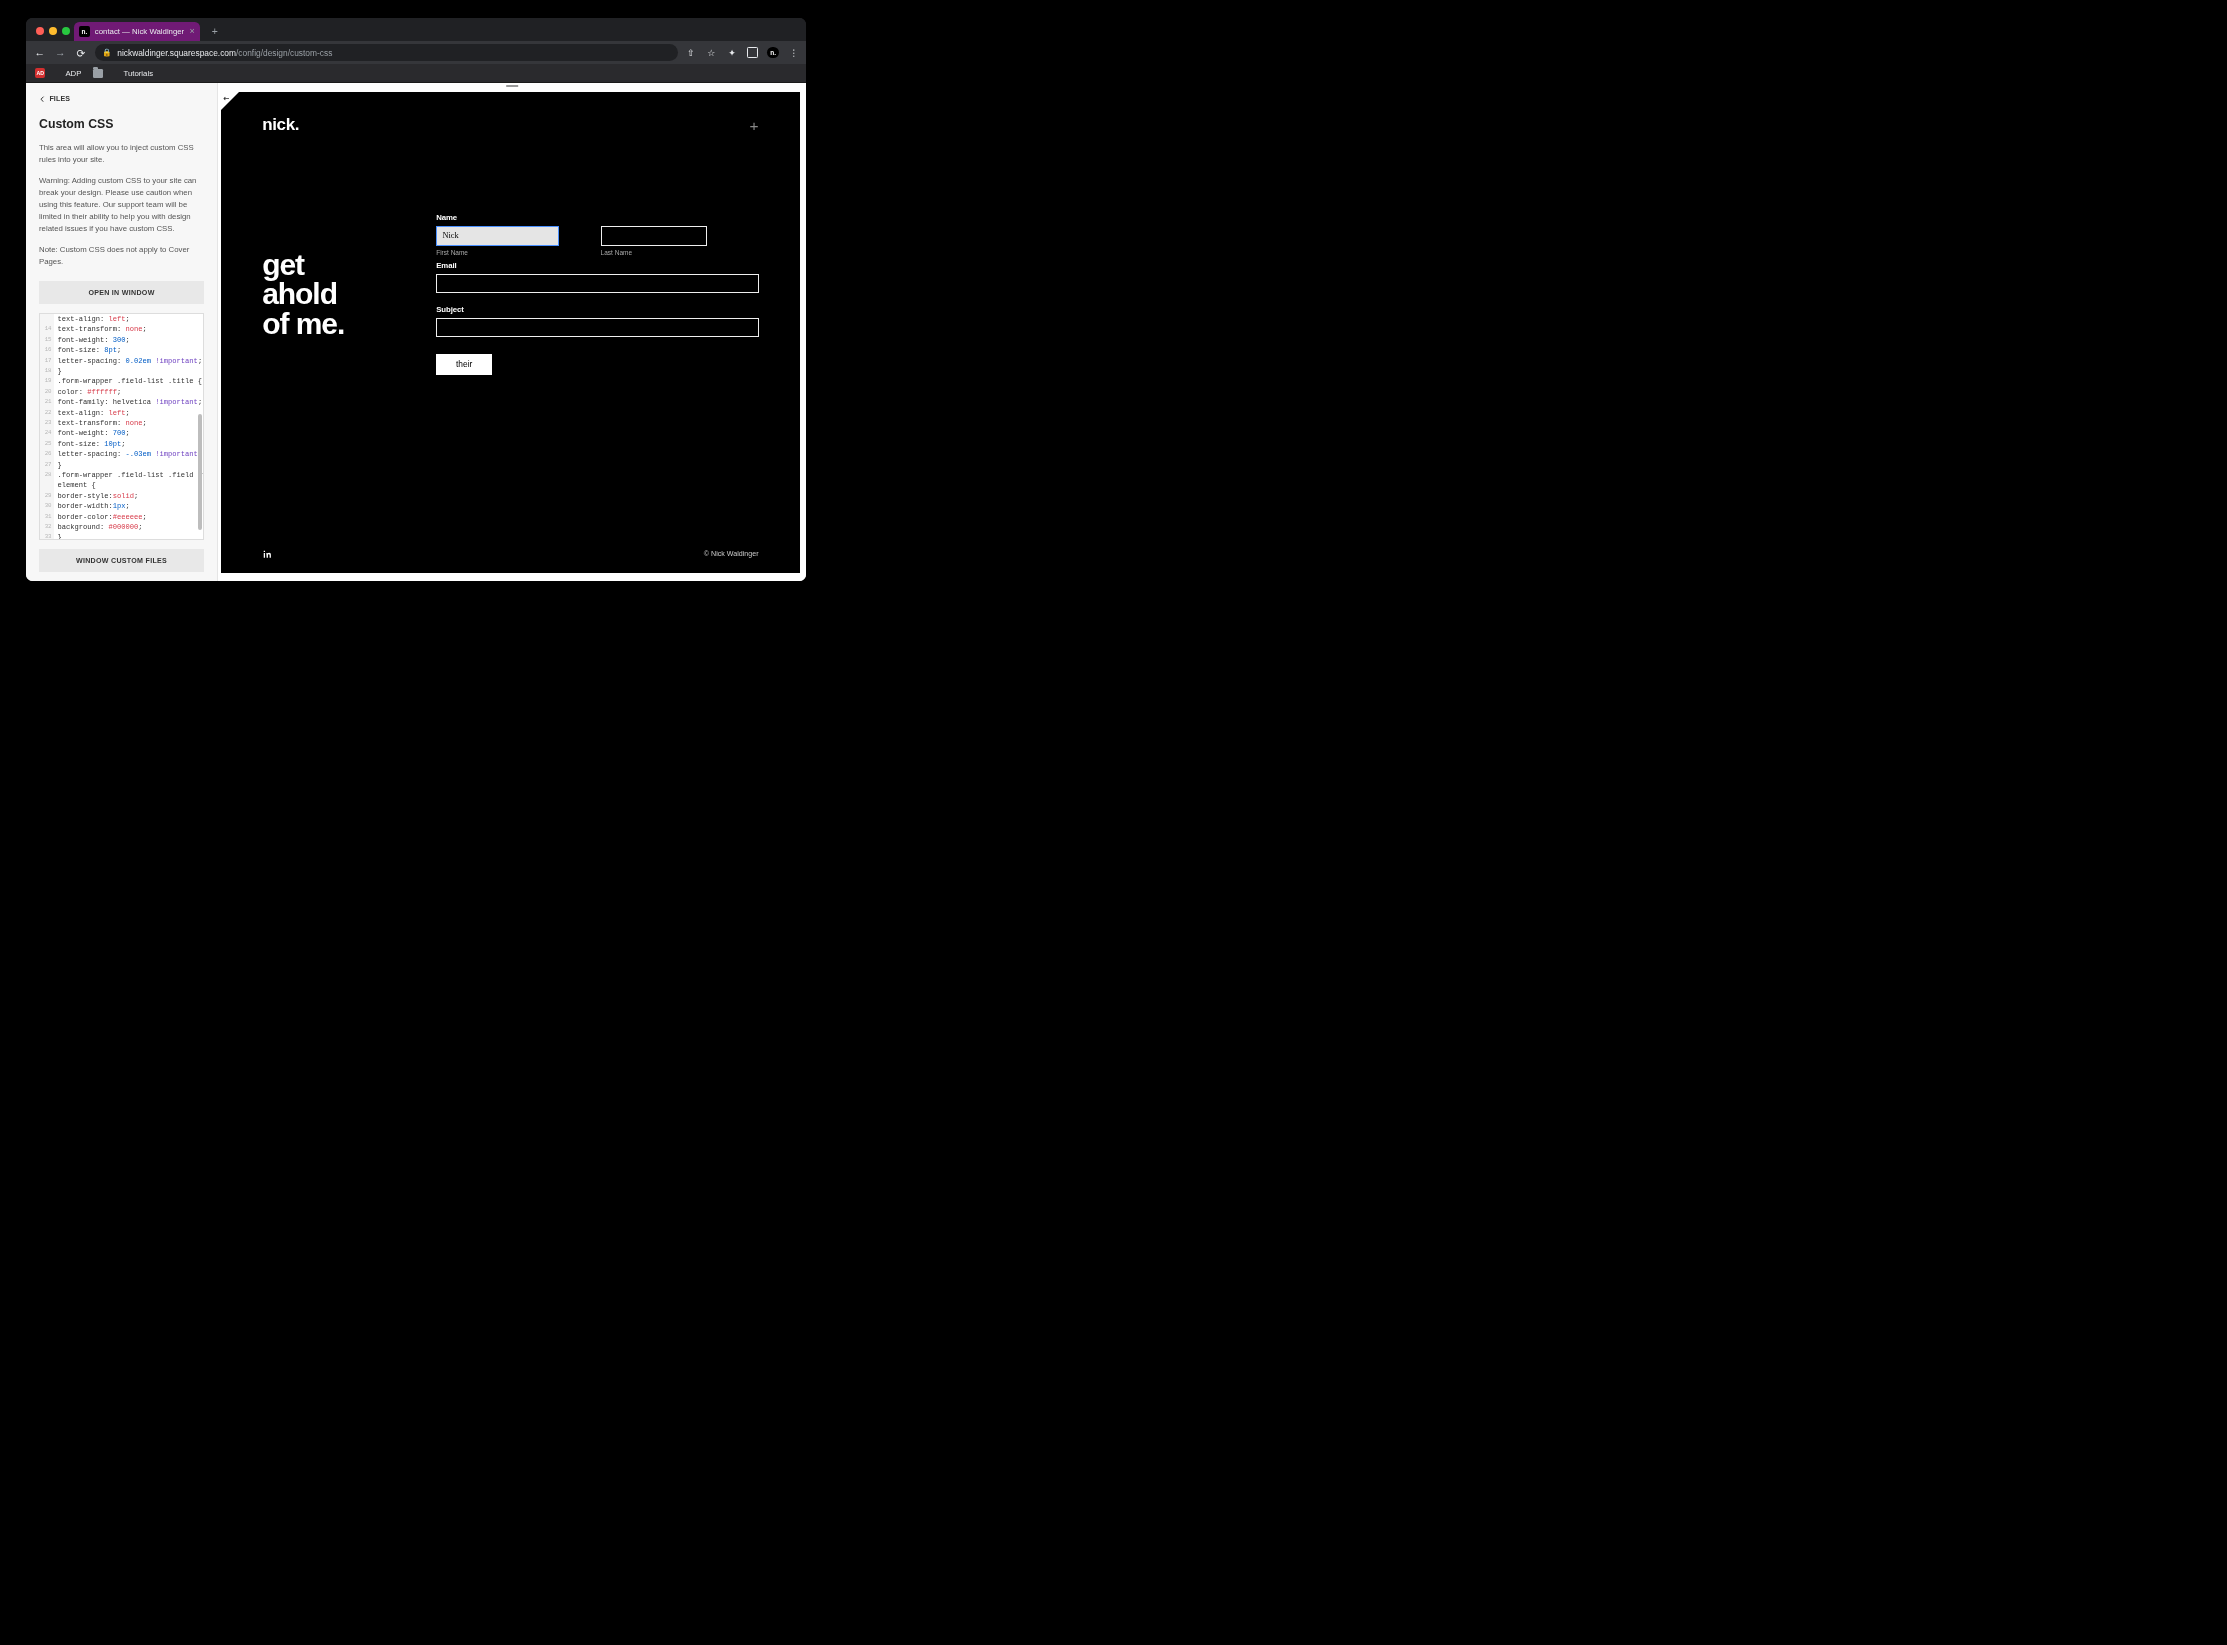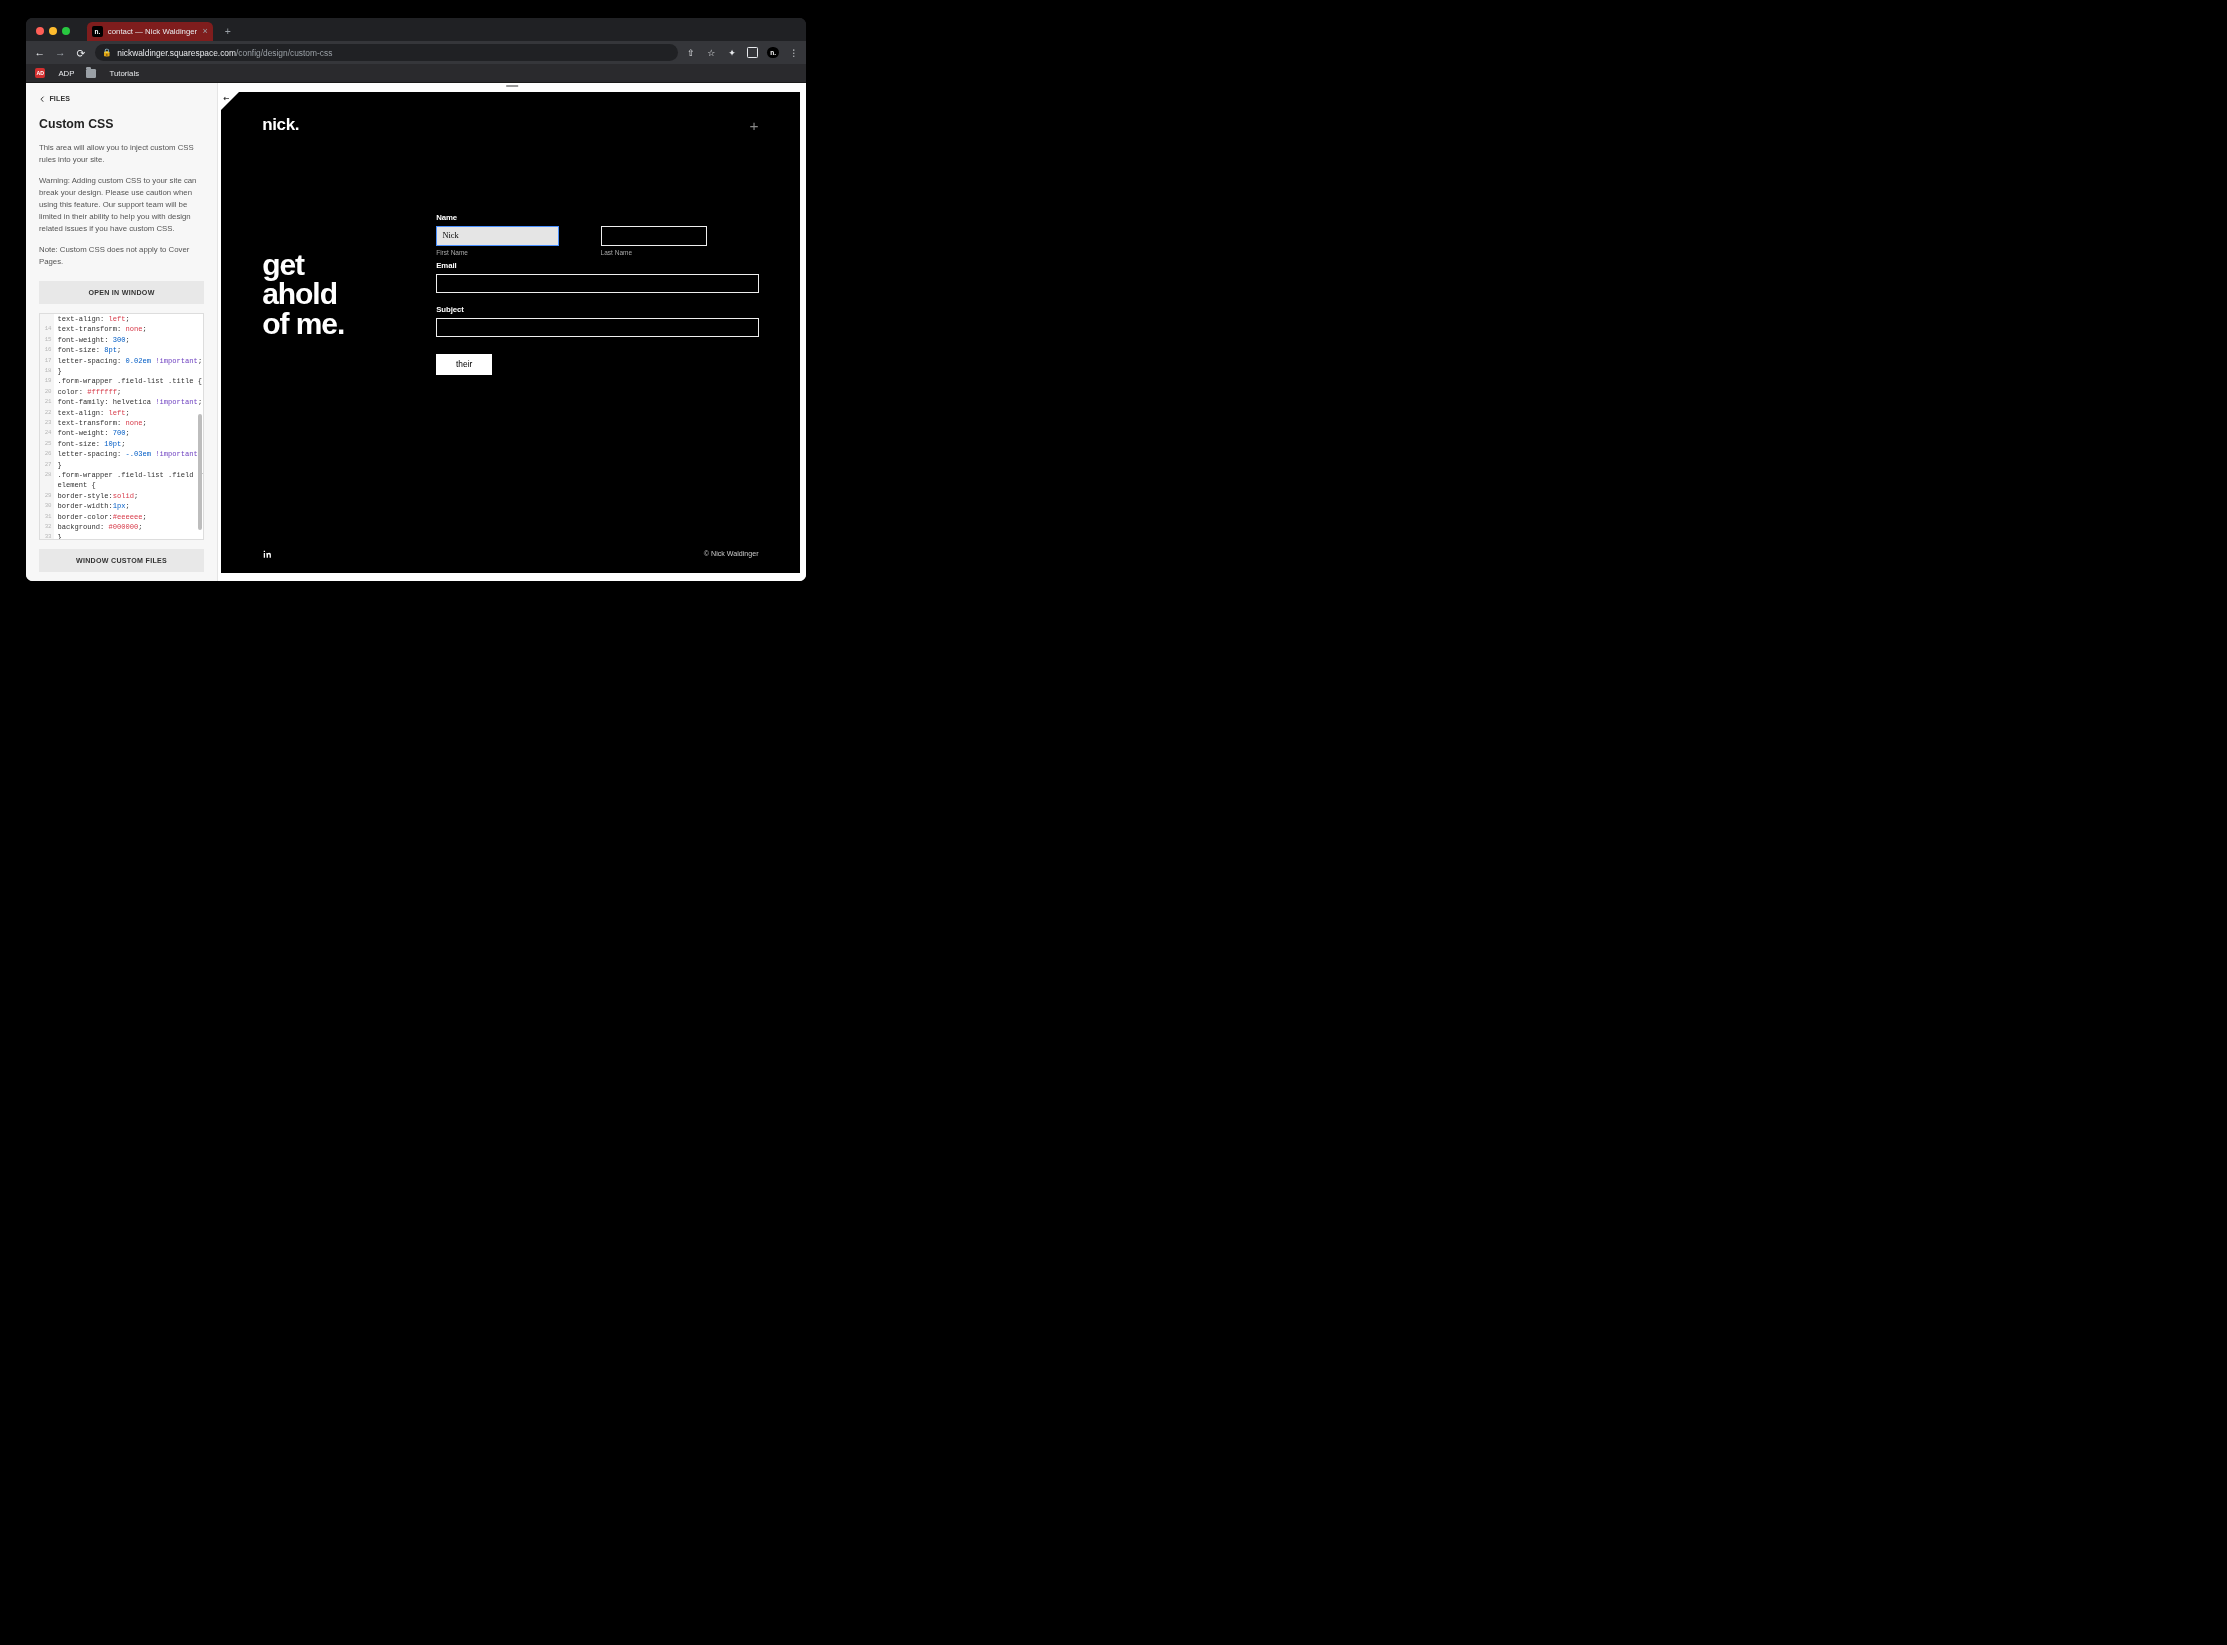--- a/index.html
+++ b/index.html
@@ -40,29 +40,29 @@
       align-items: center;
       padding: 0 3.9px 6.5px 2.6px;
     }
     .traffic-light { width: 7.8px; height: 7.8px; border-radius: 50%; }
     .tl-red { background:#ff5f57;}
     .tl-yellow{ background:#febc2e;}
     .tl-green{ background:#28c840;}
     .tab {
       height: 19.4px;
       min-width: 116px;
-      background: #7f1d1d;
+      background: #701a75;
       border-radius: 5.2px 5.2px 0 0;
       display:flex;
       align-items:center;
       padding:0 5.2px;
       gap:5.2px;
       color:#e8eaed;
       font-size:7.8px;
-      margin-left:13px;
+      margin-left:0;
     }
     .tab-favicon {
       width:10.4px;height:10.4px;border-radius:1.9px;background:#000;color:#fff;
       font-size:6.5px;font-weight:700;display:flex;align-items:center;justify-content:center;
     }
     .tab .close { margin-left:auto; color:#9aa0a6; font-size:9px; line-height:1;}
     .new-tab {
       width:17px;height:17px;display:flex;align-items:center;justify-content:center;
       color:#9aa0a6;margin-left:6.5px;margin-bottom:1.3px;border-radius:50%;
     }
@@ -106,21 +106,21 @@
       height:19.4px;
       background:#2a2a2d;
       display:flex;
       align-items:center;
       padding:0 9px;
       gap:11.6px;
       color:#e8eaed;
       font-size:7.8px;
       border-bottom:0.6px solid #1a1a1a;
     }
-    .bm-item{display:flex;align-items:flex-end;gap:13px;}
+    .bm-item{display:flex;align-items:flex-end;gap:20px;}
     .bm-favicon{width:10.4px;height:10.4px;border-radius:1.9px;background:#d32f2f;display:flex;align-items:center;justify-content:center;font-size:5.2px;color:#fff;font-weight:700;}
     .bm-folder{width:10.4px;height:9px;background:#9aa0a6;border-radius:1.3px;position:relative;}
     .bm-folder::before{content:"";position:absolute;top:-1.9px;left:0;width:4.5px;height:1.9px;background:#9aa0a6;border-radius:1.3px 1.3px 0 0;}
 
     
     .viewport {
       flex:1;
       background:#fff;
       display:flex;
       overflow:hidden;

